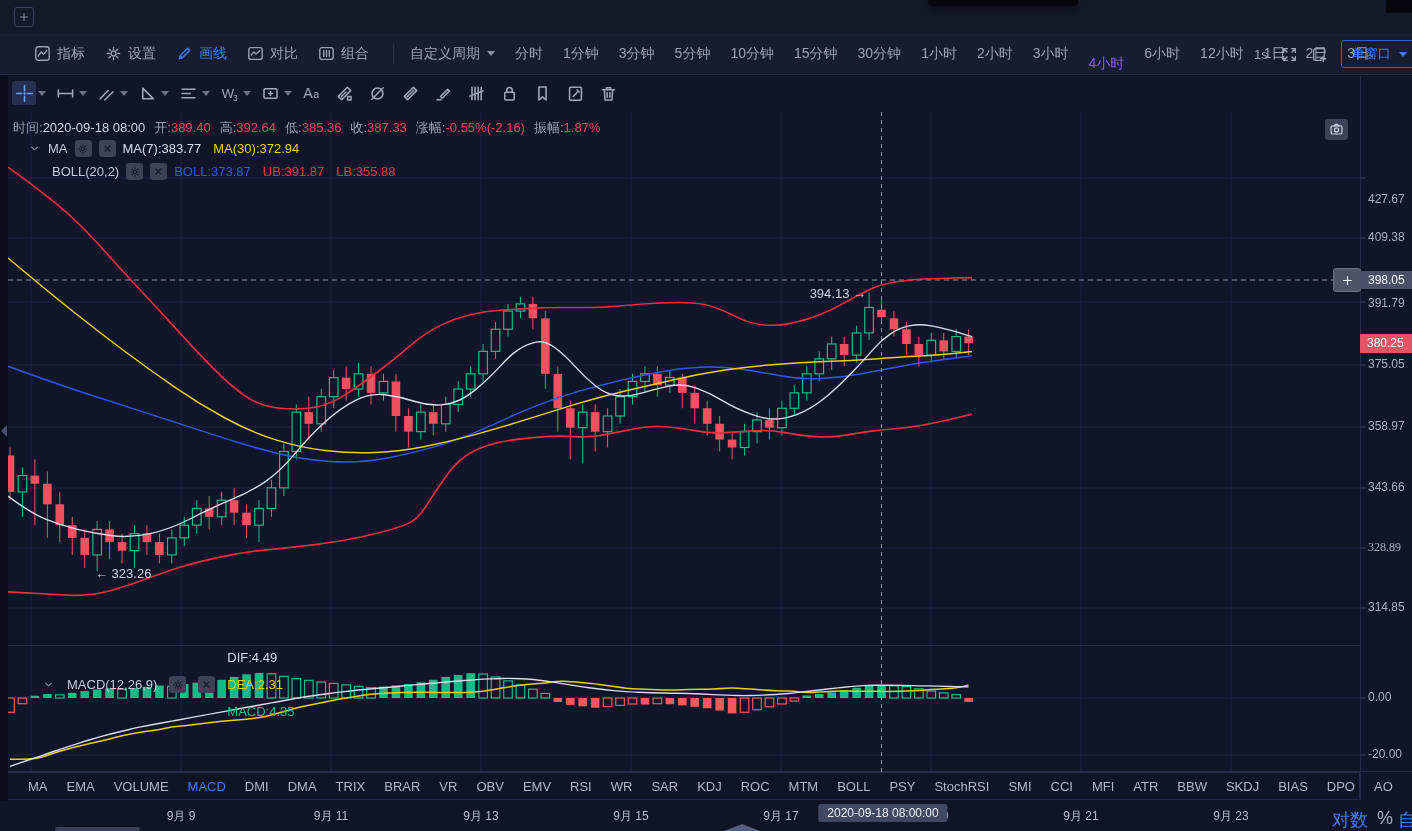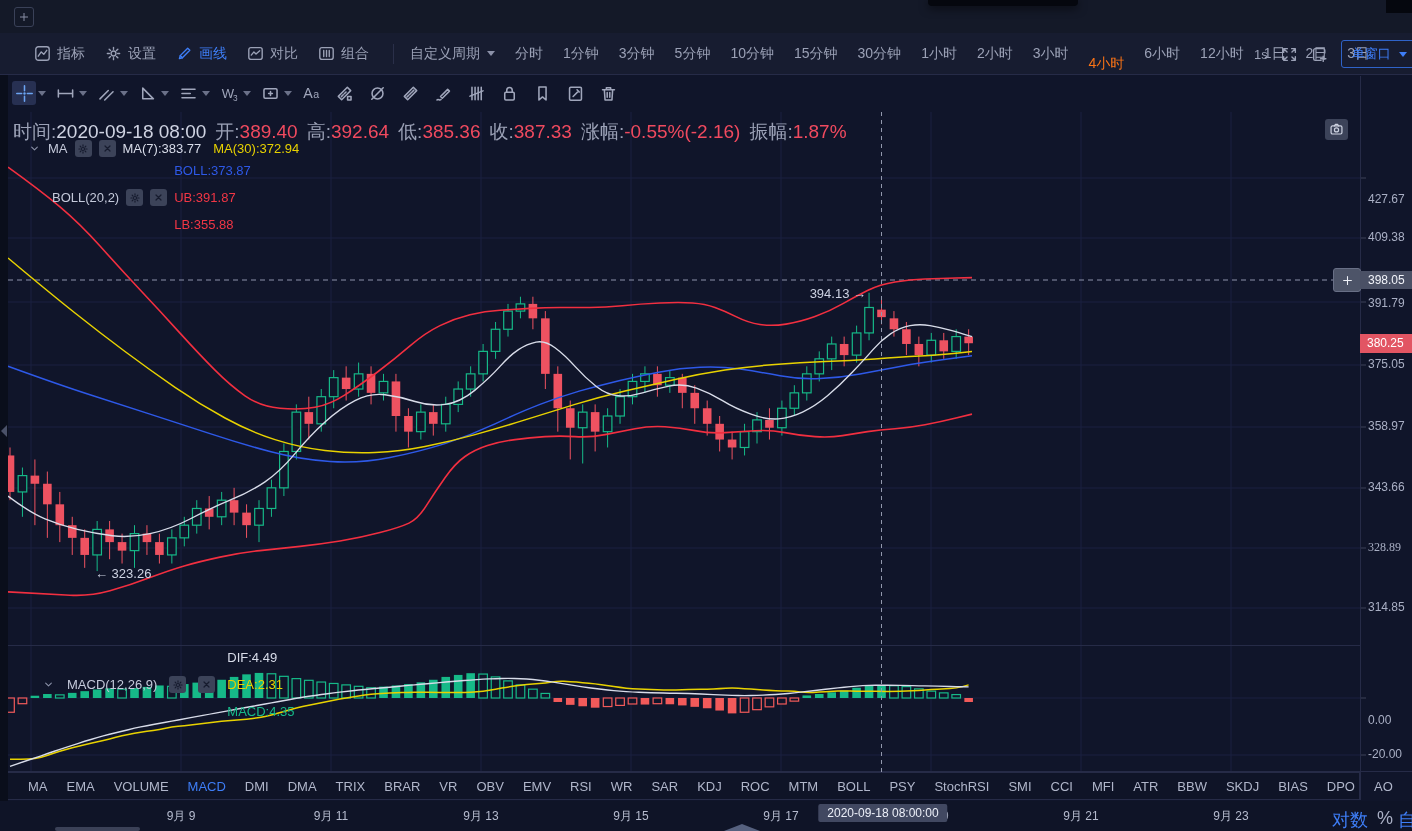--- a/index.html
+++ b/index.html
@@ -18,36 +18,36 @@
   .add-tab{width:18px;height:18px;border:1px solid #3a4158;border-radius:3px;margin-left:14px;
            display:flex;align-items:center;justify-content:center;color:#8b91a8;}
   
   .toolbar{position:absolute;left:0;top:33px;width:1412px;height:42px;background:#171c30;border-bottom:1px solid #262b47;
            display:flex;align-items:center;padding-left:34px;box-sizing:border-box;z-index:6;}
   .feat{display:flex;align-items:center;gap:6px;margin-right:20px;font-size:14px;color:#9ba1b6;cursor:pointer;}
   .feat.active{color:#3e7ef7;}
   .vdiv{width:1px;height:20px;background:#2a2f49;margin:0 16px 0 4px;}
   .cperiod{display:flex;align-items:center;gap:7px;font-size:14px;color:#9ba1b6;margin-right:10px;}
   .tf{padding:0 10px;font-size:14px;color:#9ba1b6;cursor:pointer;white-space:nowrap;}
-  .tf.active{color:#f97316;margin-top:21px;}
+  .tf.active{color:#8b5cf6;margin-top:21px;}
   .caret{width:0;height:0;border-left:4px solid transparent;border-right:4px solid transparent;border-top:5px solid #8b91a8;display:inline-block;}
   .tb-right{position:absolute;left:1254px;top:33px;height:42px;display:flex;align-items:center;gap:13px;z-index:7;}
   .interval-badge{font-size:13px;color:#9ba1b6;}
   .icon-btn{color:#9ba1b6;display:flex;align-items:center;cursor:pointer;}
   .win-btn{display:flex;align-items:center;gap:8px;border:1px solid #2f63c8;border-radius:3px;color:#3e7ef7;
            font-size:13px;padding:4px 10px;width:70px;}
   .win-btn .caret{border-top-color:#3e7ef7;}
   
   .drawbar{position:absolute;left:12px;top:81px;display:flex;align-items:center;z-index:5;}
   .dt{width:24px;height:24px;display:flex;align-items:center;justify-content:center;color:#a0a6bb;cursor:pointer;}
   .dt.active{background:#273052;border-radius:3px;color:#6ba4f2;}
   .dt-caret{margin:0 7px 0 2px;}
   .dt-gap{width:9px;}
   
-  .ohlc{position:absolute;left:13px;top:119px;font-size:19px;white-space:nowrap;z-index:4;}
+  .ohlc{position:absolute;left:13px;top:119px;font-size:13px;white-space:nowrap;z-index:4;}
   .ohlc .lbl{color:#9ba1b6;}
   .ohlc .pair{margin-right:9px;}
   .lg-row{position:absolute;display:flex;align-items:center;gap:7px;font-size:13px;z-index:4;white-space:nowrap;}
   .lg-title{color:#c4c9da;}
   .lg-btn{width:17px;height:17px;background:#3c4359;border-radius:3px;color:#161b2e;display:flex;align-items:center;justify-content:center;cursor:pointer;}
   .chev{color:#8b91a8;display:flex;align-items:center;cursor:pointer;}
   
   .anno{position:absolute;font-size:13px;color:#cdd2e2;z-index:3;white-space:nowrap;}
   
   .ax-lab{position:absolute;left:1368px;font-size:12px;color:#a9afc4;white-space:nowrap;z-index:3;}
@@ -651,21 +651,21 @@
         <svg width="12" height="12" viewBox="0 0 16 16" fill="none" stroke="currentColor" stroke-width="1.3" stroke-linecap="round" stroke-linejoin="round">
           <circle cx="8" cy="8" r="2.1"></circle>
           <path d="M8,2.6v1.7 M8,11.7v1.7 M2.6,8h1.7 M11.7,8h1.7 M4.2,4.2l1.2,1.2 M10.6,10.6l1.2,1.2 M11.8,4.2l-1.2,1.2 M5.4,10.6l-1.2,1.2" stroke-width="1.6"></path>
         </svg>
       </span>
     <span class="lg-btn" id="boll-close">
         <svg width="11" height="11" viewBox="0 0 16 16" fill="none" stroke="currentColor" stroke-width="1.3" stroke-linecap="round" stroke-linejoin="round">
           <path d="M4.4,4.4 L11.6,11.6 M11.6,4.4 L4.4,11.6" stroke-width="1.8"></path>
         </svg>
       </span>
-    <span id="boll-items" style="display:flex;gap:12px;flex-direction:column;">
+    <span id="boll-items" style="display:flex;gap:12px;">
         <span style="color: rgb(46, 89, 232);">BOLL:373.87</span>
         <span style="color: rgb(242, 54, 69);">UB:391.87</span>
         <span style="color: rgb(242, 54, 69);">LB:355.88</span>
       </span>
   </div>
   <div class="lg-row" style="left:42px;top:650px;gap:12px;">
     <span class="chev" id="macd-chev">
         <svg width="13" height="13" viewBox="0 0 16 16" fill="none" stroke="currentColor" stroke-width="1.3" stroke-linecap="round" stroke-linejoin="round">
           <polyline points="4.5,6.2 8,9.8 11.5,6.2"></polyline>
         </svg>
@@ -694,21 +694,21 @@
 
   <div id="price-axis">
       <div class="ax-lab" style="top: 170px; margin-top: 22px;">427.67</div>
       <div class="ax-lab" style="top: 230px;">409.38</div>
       <div class="ax-lab" style="top: 296px;">391.79</div>
       <div class="ax-lab" style="top: 357px;">375.05</div>
       <div class="ax-lab" style="top: 419px;">358.97</div>
       <div class="ax-lab" style="top: 480px;">343.66</div>
       <div class="ax-lab" style="top: 540px; font-family: Liberation Serif, serif;">328.89</div>
       <div class="ax-lab" style="top: 600px;">314.85</div>
-      <div class="ax-lab" style="top: 690px; margin-top: 23px;">0.00</div>
+      <div class="ax-lab" style="top: 690px;">0.00</div>
       <div class="ax-lab" style="top: 747px;">-20.00</div>
     </div>
   <div class="plus-btn">
       <span id="alert-plus-glyph">
         <svg width="13" height="13" viewBox="0 0 16 16" fill="none" stroke="currentColor" stroke-width="1.3" stroke-linecap="round" stroke-linejoin="round">
           <path d="M8,3.2v9.6 M3.2,8h9.6"></path>
         </svg>
       </span>
     </div>
   <div class="alert-lab" style="top: 271px;">398.05</div>

